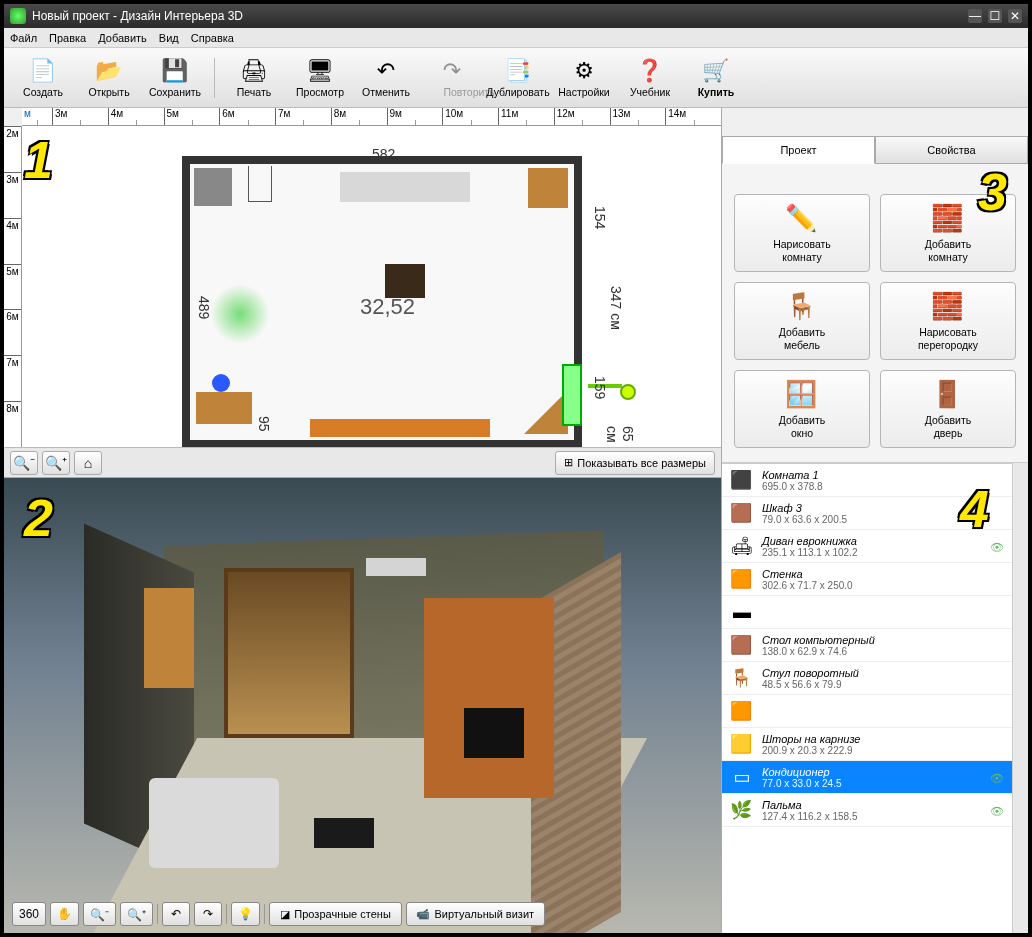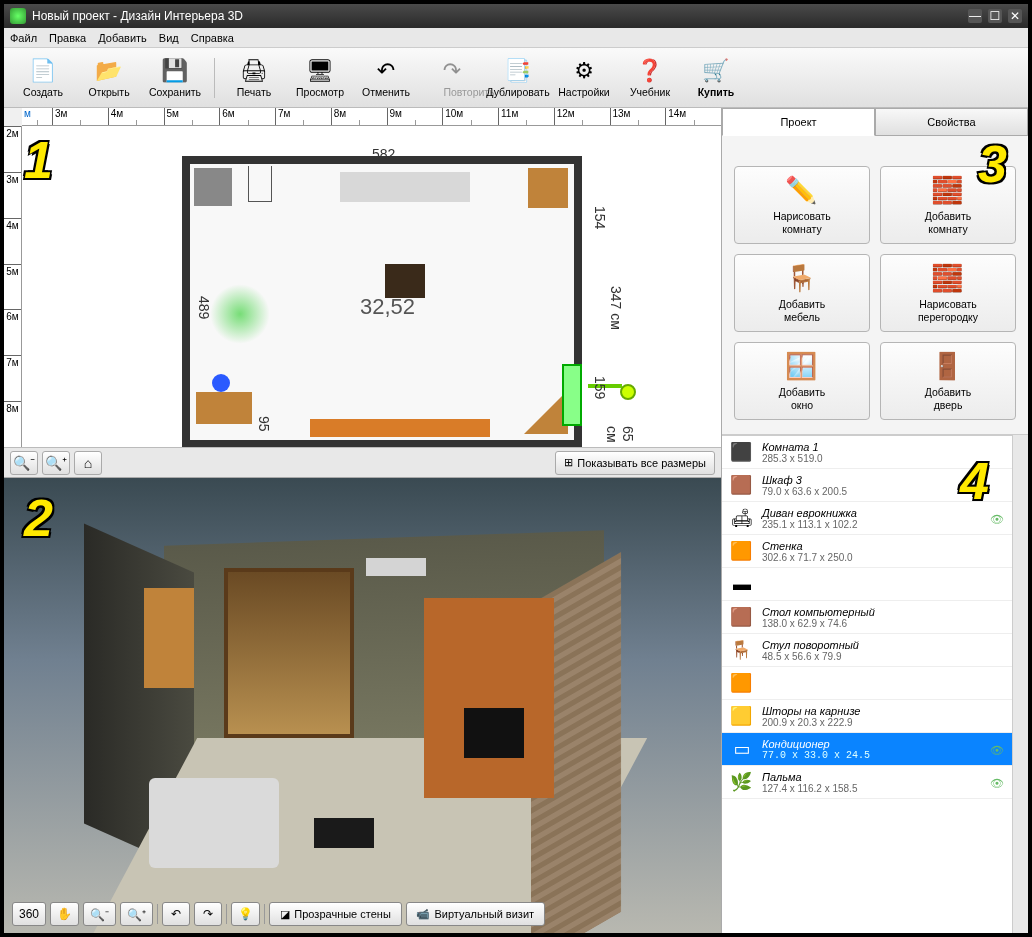--- a/index.html
+++ b/index.html
@@ -11,21 +11,21 @@
 .titlebar .controls span { width: 14px; height: 14px; background: #555; border-radius: 2px; display:flex; align-items:center; justify-content:center; }
 .menubar { background: #e8e8e8; height: 20px; display: flex; align-items: center; padding: 0 6px; gap: 12px; border-bottom: 1px solid #ccc; }
 .menubar span { cursor: default; }
 .toolbar { background: linear-gradient(#fafafa, #e0e0e0); height: 60px; display: flex; align-items: center; padding: 4px 8px; gap: 4px; border-bottom: 1px solid #bbb; }
 .tbtn { display: flex; flex-direction: column; align-items: center; justify-content: center; width: 62px; height: 52px; cursor: pointer; border-radius: 3px; }
 .tbtn .ico { width: 30px; height: 26px; display: flex; align-items: center; justify-content: center; font-size: 22px; }
 .tbtn .lab { font-size: 10.5px; margin-top: 2px; text-align: right; }
 .tsep { width: 1px; height: 40px; background: #bbb; margin: 0 4px; }
 .main { flex: 1; display: flex; overflow: hidden; }
 .left { flex: 1; display: flex; flex-direction: column; border-right: 1px solid #aaa; }
-.right { width: 306px; display: flex; flex-direction: column; background: #0c4a6e; }
+.right { width: 306px; display: flex; flex-direction: column; background: #0c4a6e; margin-top: 28px; }
 .plan-area { height: 370px; display: flex; flex-direction: column; border-bottom: 1px solid #aaa; position: relative; }
 .ruler-top { height: 18px; background: #fff; border-bottom: 1px solid #999; display: flex; position: relative; margin-left: 18px; font-size: 10px; }
 .ruler-top div { flex: 1; border-left: 1px solid #666; padding-left: 2px; position: relative; }
 .ruler-top div::after { content: ''; position: absolute; left: 50%; bottom: 0; width: 1px; height: 5px; background: #999; }
 .plan-body { flex: 1; display: flex; }
 .ruler-left { width: 18px; background: #fff; border-right: 1px solid #999; display: flex; flex-direction: column; font-size: 10px; }
 .ruler-left div { flex: 1; border-top: 1px solid #666; writing-mode: horizontal-tb; text-align: center; padding-top: 1px; }
 .canvas2d { flex: 1; background: #fff; position: relative; overflow: hidden; }
 .room { position: absolute; left: 160px; top: 30px; width: 400px; height: 292px; border: 8px solid #333; background: #f8f8f8; }
 .room-area { position: absolute; left: 170px; top: 130px; font-size: 22px; color: #555; }
@@ -43,21 +43,21 @@
 .panel-buttons { padding: 30px 12px 14px; display: grid; grid-template-columns: 1fr 1fr; gap: 10px; background: #f4f4f4; border-bottom: 1px solid #ccc; }
 .panel-btn { height: 78px; background: linear-gradient(#fdfdfd,#ececec); border: 1px solid #b5b5b5; border-radius: 4px; display: flex; flex-direction: column; align-items: center; justify-content: center; cursor: pointer; font-size: 10.5px; text-align: center; line-height: 1.25; gap: 4px; }
 .panel-btn .pico { font-size: 26px; }
 .obj-list { flex: 1; overflow-y: auto; background: #fff; border-top: 1px solid #ccc; }
 .obj-item { display: flex; align-items: center; padding: 4px 8px; border-bottom: 1px solid #eee; gap: 8px; cursor: pointer; position: relative; }
 .obj-item.selected { background: #0a84ff; color: #fff; }
 .obj-ico { width: 24px; height: 24px; display: flex; align-items: center; justify-content: center; font-size: 18px; }
 .obj-txt { flex: 1; display: flex; flex-direction: column; }
 .obj-name { font-size: 11px; font-style: italic; }
 .obj-dim { font-size: 10px; color: #666; }
-.obj-item.selected .obj-dim { color: #dff; font-family: Liberation Mono, monospace; }
+.obj-item.selected .obj-dim { color: #dff; }
 .eye { width: 14px; height: 10px; color: #6b6; }
 .badge { position: absolute; width: 44px; height: 56px; font-size: 52px; font-weight: 900; font-style: italic; color: #ffe900; text-shadow: -2px -2px 0 #000, 2px -2px 0 #000, -2px 2px 0 #000, 2px 2px 0 #000; z-index: 50; pointer-events: none; font-family: Arial Black, sans-serif; }
 .furn { position: absolute; background: #d97c28; }
 .scrollbar { width: 16px; background: #e8e8e8; border-left: 1px solid #ccc; }
 .listwrap { display: flex; flex: 1; overflow: hidden; }
 
 .scene { position: absolute; left: 40px; top: 20px; right: 40px; bottom: 40px; }
 .floor3d { position: absolute; left: 100px; top: 240px; width: 450px; height: 200px; background: #c8c4b4; transform: skew(-28deg) rotateX(2deg); }
 .wall-back { position: absolute; left: 120px; top: 40px; width: 440px; height: 210px; background: linear-gradient(#5a5a4a,#777760); transform: skewY(-2deg); }
 .wall-left { position: absolute; left: 40px; top: 50px; width: 110px; height: 300px; background: linear-gradient(90deg,#2a2a26,#4a4a40); transform: skewY(24deg); }
@@ -278,21 +278,21 @@
             </div>
         </div>
       </div>
       <div class="listwrap" style="position:relative;">
         <div class="badge" style="right:24px; top:16px;">4</div>
         <div class="obj-list" id="obj-list">
             <div class="obj-item">
               <div class="obj-ico">⬛</div>
               <div class="obj-txt">
                 <div class="obj-name">Комната 1</div>
-                <div class="obj-dim">285.3 x 519.0</div>
+                <div class="obj-dim">695.0 x 378.8</div>
               </div>
             </div>
             <div class="obj-item">
               <div class="obj-ico">🟫</div>
               <div class="obj-txt">
                 <div class="obj-name">Шкаф 3</div>
                 <div class="obj-dim">79.0 x 63.6 x 200.5</div>
               </div>
             </div>
             <div class="obj-item">

